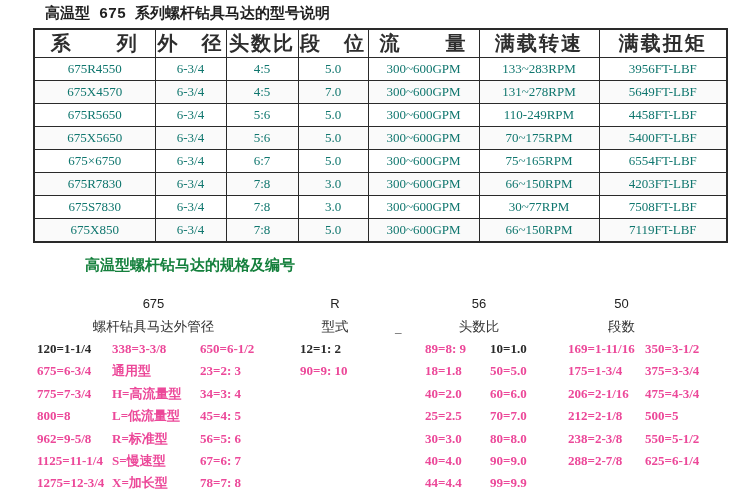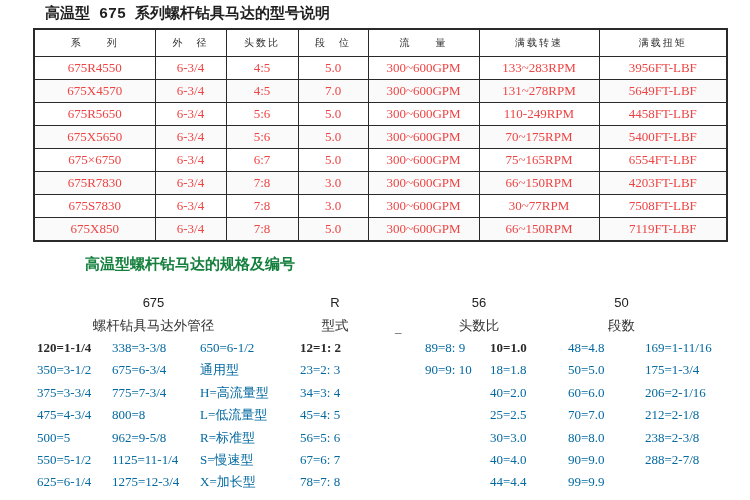--- a/index.html
+++ b/index.html
@@ -30,30 +30,30 @@
   table.spec-table th, table.spec-table td {
     border: 1px solid #2a2a2a;
     text-align: center;
     vertical-align: middle;
     padding: 0;
     white-space: nowrap;
     overflow: hidden;
   }
   table.spec-table th {
     height: 26px;
-    font-size: 10px;
-    font-weight: normal;
+    font-size: 20px;
+    font-weight: bold;
     color: #2e2e2e;
     letter-spacing: 2px;
     margin-top: 28px;
   }
   table.spec-table td {
     height: 22px;
     font-size: 13px;
-    color: #ef4444;
+    color: #0f766e;
   }
   table.spec-table tbody tr:nth-child(even) { background: #fafafa; }
   .title2 {
     margin: 12px 0 0 85px;
     font-size: 15px;
     font-weight: bold;
     color: #15803d;
     line-height: 20px;
   }
   .code-grid {
@@ -79,21 +79,22 @@
   }
   .gh1 { grid-column: 1 / span 3; padding-right: 30px; }
   .gh2 { grid-column: 4 / span 1; padding-right: 55px; }
   .gh3 { grid-column: 5 / span 2; padding-right: 35px; }
   .gh4 { grid-column: 7 / span 2; padding-right: 50px; }
   .gcell {
     height: 22.4px;
     line-height: 22.4px;
     white-space: nowrap;
     text-align: left;
-    color: #0369a1;
+    color: #ec4899;
+    font-weight: bold;
   }
   .gcell.bold { font-weight: bold; color: #2a2a2a; }
   .stray-underscore {
     position: absolute;
     left: 395px;
     top: 320px;
     font-size: 13px;
     color: #444444;
   }
 </style>
@@ -211,21 +212,20 @@
     <span class="glabel gh1">螺杆钻具马达外管径</span>
     <span class="glabel gh2">型式</span>
     <span class="glabel gh3">头数比</span>
     <span class="glabel gh4">段数</span>
   <span class="gcell bold">120=1-1/4</span>
       <span class="gcell">338=3-3/8</span>
       <span class="gcell">650=6-1/2</span>
       <span class="gcell bold">12=1: 2</span>
       <span class="gcell">89=8: 9</span>
       <span class="gcell bold">10=1.0</span>
-      <span class="gcell">48=4.8</span>
       <span class="gcell">169=1-11/16</span>
       <span class="gcell">350=3-1/2</span>
       <span class="gcell">675=6-3/4</span>
       <span class="gcell">通用型</span>
       <span class="gcell">23=2: 3</span>
       <span class="gcell">90=9: 10</span>
       <span class="gcell">18=1.8</span>
       <span class="gcell">50=5.0</span>
       <span class="gcell">175=1-3/4</span>
       <span class="gcell">375=3-3/4</span>

